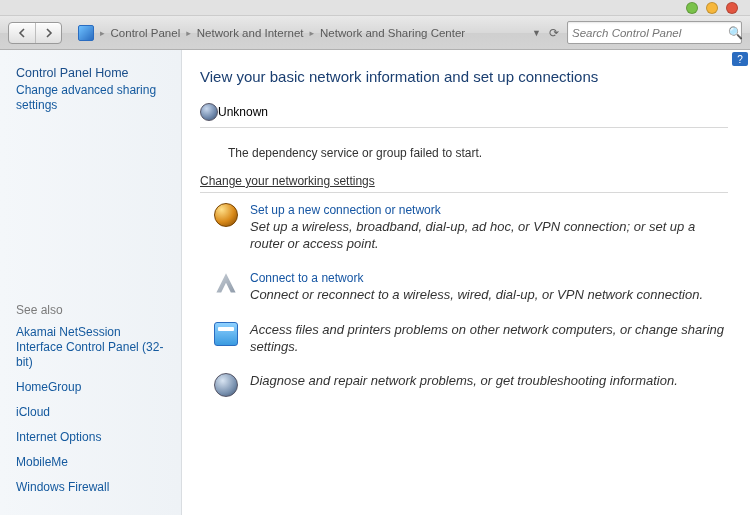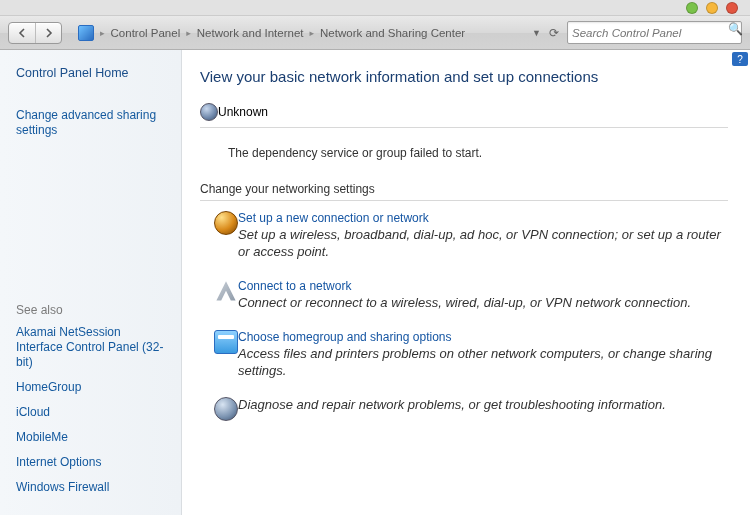--- a/index.html
+++ b/index.html
@@ -63,20 +63,21 @@
   }
   .dropdown-caret { color:#666; font-size:9px; }
   .refresh-icon { color:#666; font-size:12px; }
   .search-box {
     width: 175px;
     height: 23px;
     border: 1px solid #a0a0a0;
     border-radius: 2px;
     background: #fff;
     display: flex;
+    align-items: center;
     padding: 0 4px;
     box-shadow: inset 0 1px 2px rgba(0,0,0,.1);
   }
   .search-box input {
     border: none;
     outline: none;
     flex: 1;
     font-size: 11.5px;
     font-style: italic;
     color: #555;
@@ -109,21 +110,21 @@
     background: linear-gradient(to right,#f4f7fa 0%,#eef2f6 100%);
     border-right: 1px solid #d9dde1;
     padding: 16px 12px 10px 16px;
     display: flex;
     flex-direction: column;
     color: #14599e;
   }
   .sidebar .hdr {
     color: #1a4e8a;
     font-size: 12.5px;
-    margin-bottom: 28px;
+    margin-bottom: 3px;
   }
   .sidebar a {
     color: #14599e;
     text-decoration: none;
     font-size: 12px;
     display: block;
     margin-bottom: 10px;
     line-height: 1.25;
     cursor: pointer;
   }
@@ -165,31 +166,33 @@
     margin-bottom: 8px;
   }
   .globe {
     width: 18px;height:18px;border-radius:50%;
     background: radial-gradient(circle at 35% 30%, #c8d8ee, #6e87aa 60%, #3a4f6c);
     border:1px solid #556;
   }
   .err-msg {
     color: #333;
     font-size: 12px;
-    margin: 18px 0 22px 28px;
+    margin: 18px 0 14px 28px;
   }
   .section-h {
     color: #333;
     font-size: 12px;
     border-bottom: 1px solid #d8d8d8;
     padding-bottom: 4px;
     margin-bottom: 10px;
+    text-decoration: underline;
   }
   .opt {
     display: flex;
+    gap: 12px;
     margin-bottom: 18px;
     padding-left: 14px;
   }
   .opt .ic {
     width: 24px; height: 24px;
     flex-shrink: 0;
   }
   .opt-title { color: #1656a3; font-size: 12px; margin-bottom: 2px; cursor:pointer;}
   .opt-desc { color: #333; font-size: 13px; line-height: 1.3; font-style: italic; }
   
@@ -266,22 +269,22 @@
   <div class="sidebar">
     <div class="hdr">Control Panel Home</div>
     <a>Change advanced sharing settings</a>
 
     <div class="spacer"></div>
 
     <div class="seealso-h">See also</div>
     <a>Akamai NetSession Interface Control Panel (32-bit)</a>
     <a>HomeGroup</a>
     <a>iCloud</a>
+    <a>Internet Options</a>
     <a>MobileMe</a>
-    <a>Internet Options</a>
     <a>Windows Firewall</a>
   </div>
 
   <div class="main">
     <div class="help-btn">?</div>
 
     <h1 class="page-title">View your basic network information and set up connections</h1>
 
     <div class="status-row">
       <div class="globe"></div>
@@ -304,21 +307,20 @@
       <div class="ic ic-net"></div>
       <div>
         <div class="opt-title">Connect to a network</div>
         <div class="opt-desc">Connect or reconnect to a wireless, wired, dial-up, or VPN network connection.</div>
       </div>
     </div>
 
     <div class="opt">
       <div class="ic ic-home"></div>
       <div>
-        <div class="opt-title">Choose homegroup and sharing options</div>
         <div class="opt-desc">Access files and printers problems on other network computers, or change sharing settings.</div>
       </div>
     </div>
 
     <div class="opt">
       <div class="ic ic-trbl"></div>
       <div>
         <div class="opt-desc">Diagnose and repair network problems, or get troubleshooting information.</div>
       </div>
     </div>

